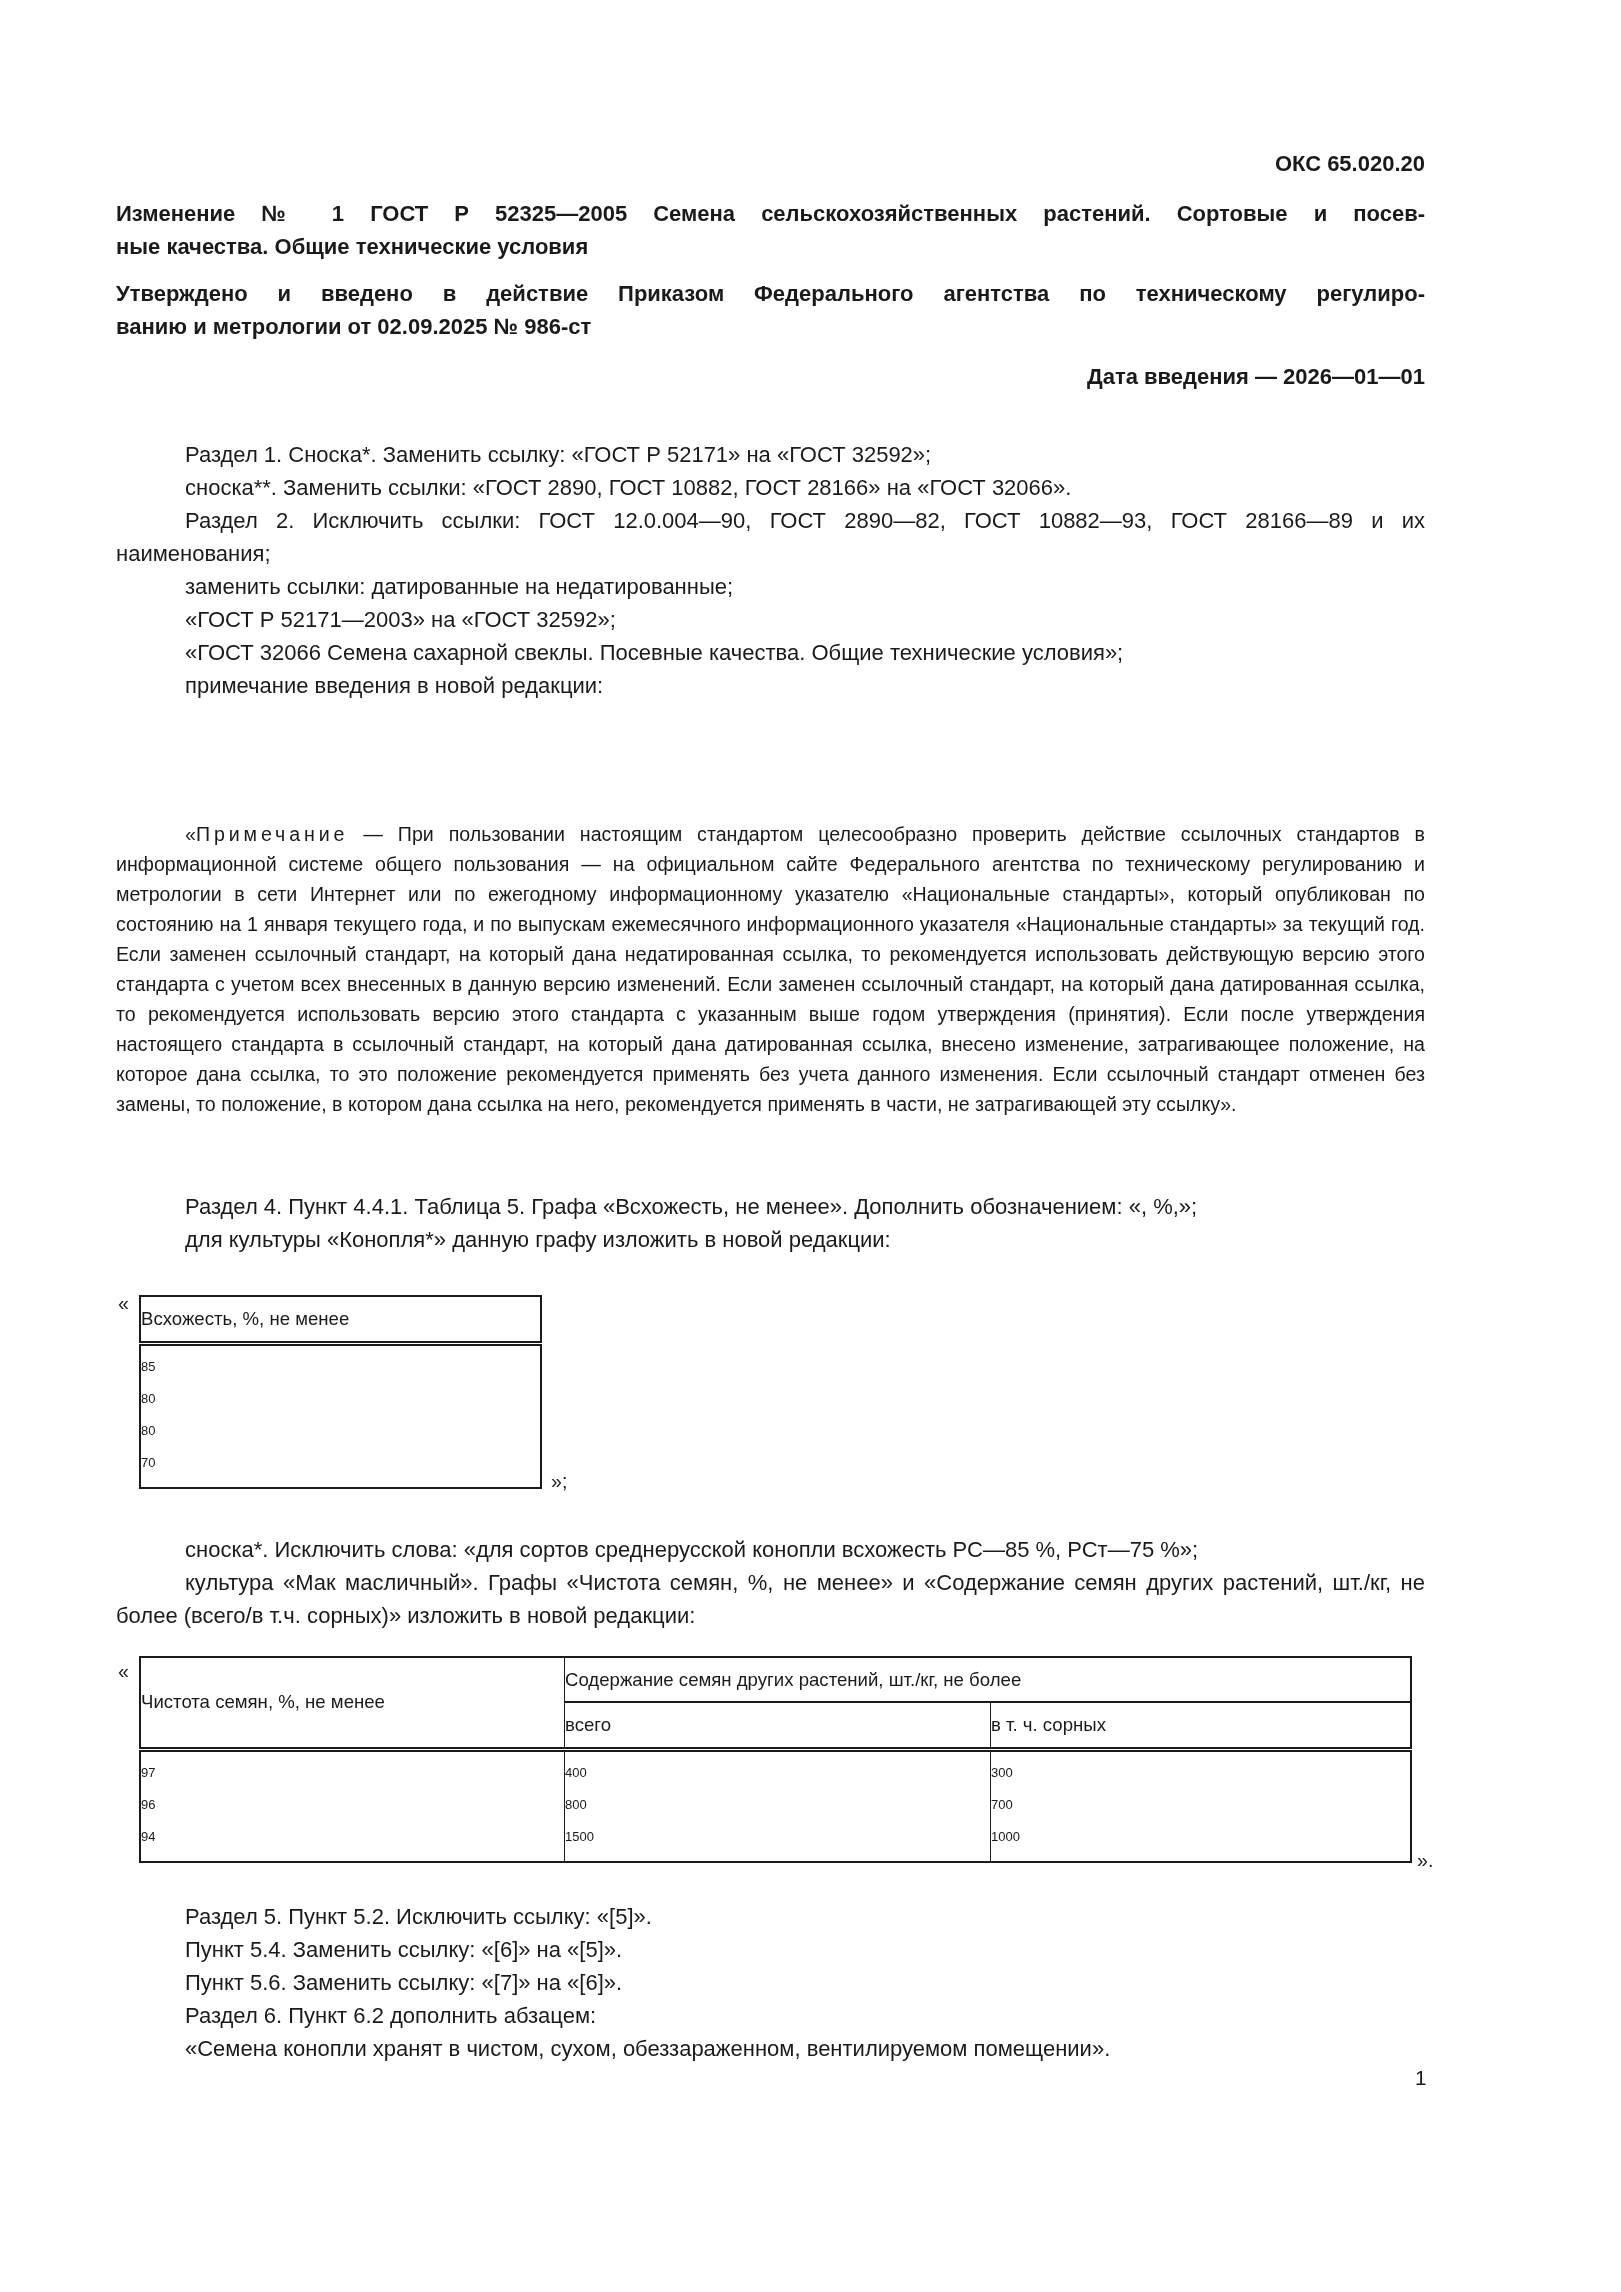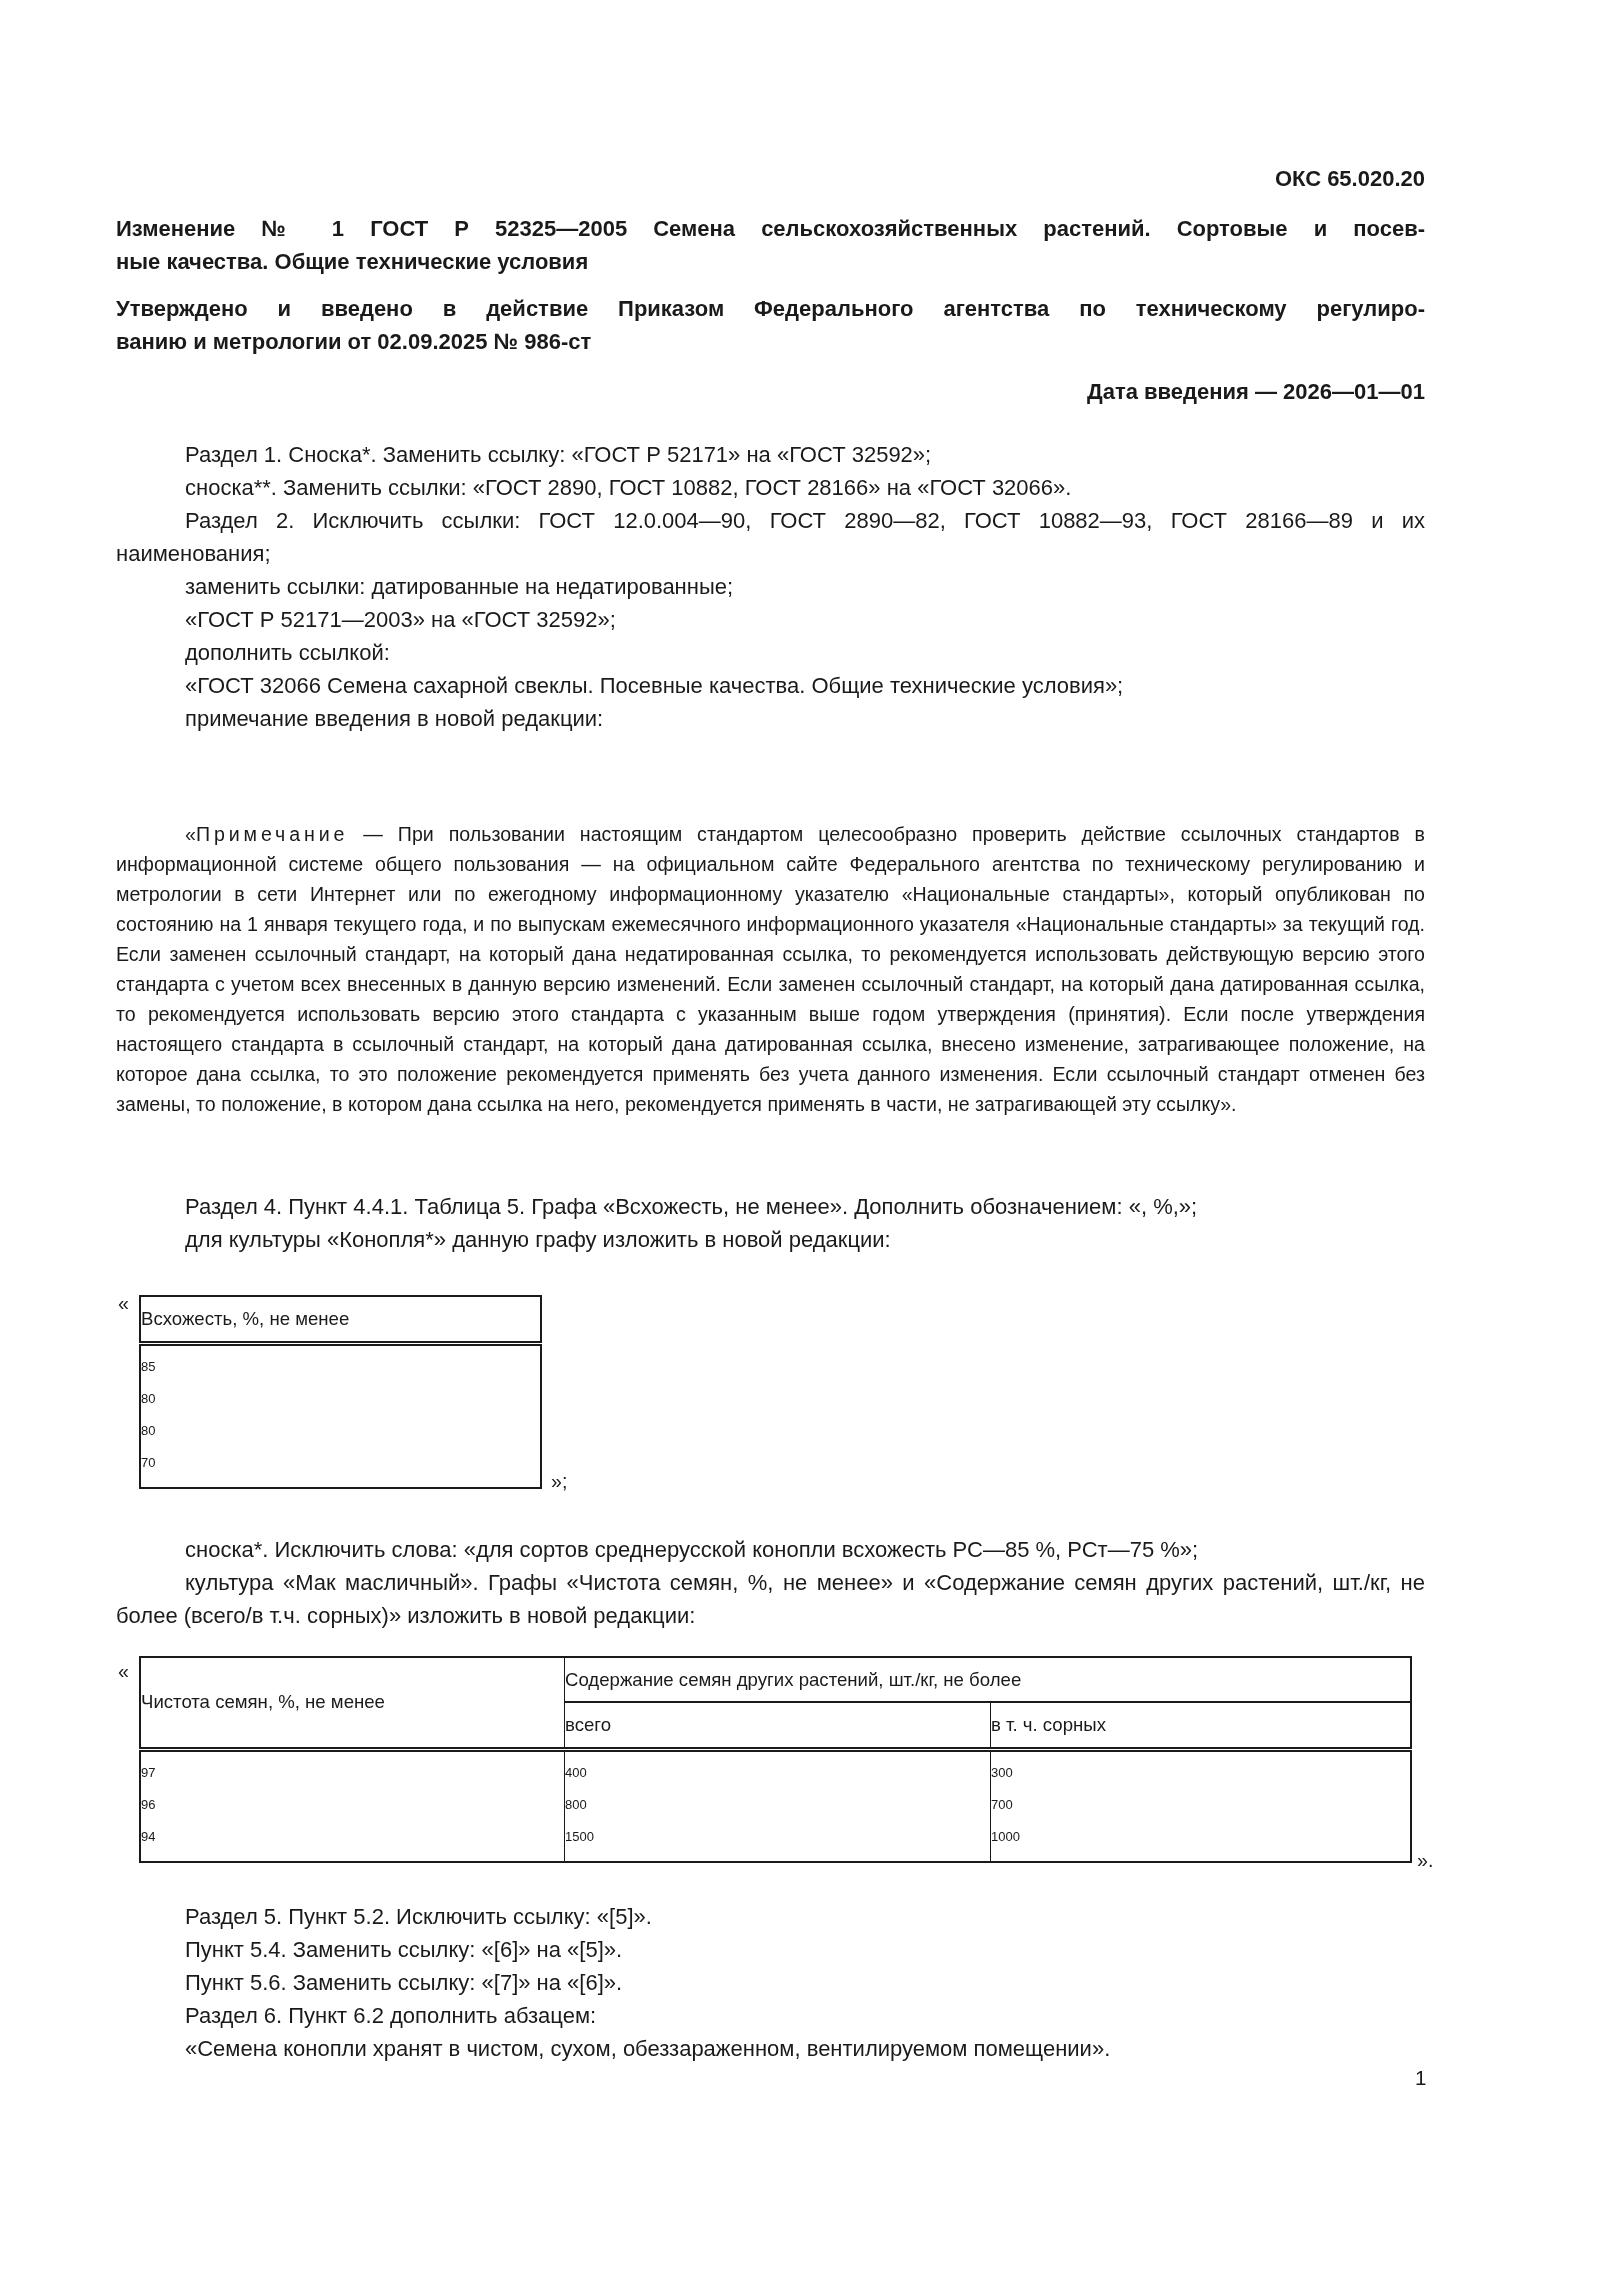--- a/index.html
+++ b/index.html
@@ -4,21 +4,21 @@
 <style>
   html, body { margin: 0; padding: 0; background: #ffffff; }
   body {
     width: 1621px; height: 2293px; position: relative; overflow: hidden;
     font-family: "Liberation Sans", "DejaVu Sans", sans-serif;
     color: #1a1a1a;
   }
   .page { position: absolute; left: 116px; top: 0; width: 1309px; }
   .abs { position: absolute; }
   .bold { font-weight: bold; }
-  .hdr { font-size: 22px; line-height: 33px; margin-top: 15px; }
+  .hdr { font-size: 22px; line-height: 33px; }
   .right { text-align: right; width: 1309px; }
   .body-text { font-size: 22px; line-height: 33px; text-align: justify; }
   .p { margin: 0; text-indent: 69px; }
   .note { font-size: 19.6px; line-height: 30px; text-align: justify; }
   .note .p { text-indent: 69px; }
   .spaced { letter-spacing: 3.9px; }
   .qt { position: absolute; font-size: 19.6px; }
   table.t {
     position: absolute; border-collapse: collapse; font-size: 18.6px;
   }
@@ -48,21 +48,20 @@
   </div>
 
   <div class="abs hdr bold right" style="top:360px;">Дата введения — 2026—01—01</div>
 
   <div class="abs body-text" style="top:438px; width:1309px;">
     <p class="p">Раздел 1. Сноска*. Заменить ссылку: «ГОСТ Р 52171» на «ГОСТ 32592»;</p>
     <p class="p">сноска**. Заменить ссылки: «ГОСТ 2890, ГОСТ 10882, ГОСТ 28166» на «ГОСТ 32066».</p>
     <p class="p">Раздел 2. Исключить ссылки: ГОСТ 12.0.004—90, ГОСТ 2890—82, ГОСТ 10882—93, ГОСТ 28166—89 и их наименования;</p>
     <p class="p">заменить ссылки: датированные на недатированные;</p>
     <p class="p">«ГОСТ Р 52171—2003» на «ГОСТ 32592»;</p>
-    <p class="p">дополнить ссылкой:</p>
     <p class="p">«ГОСТ 32066 Семена сахарной свеклы. Посевные качества. Общие технические условия»;</p>
     <p class="p">примечание введения в новой редакции:</p>
   </div>
 
   <div class="abs note" style="top:819px; width:1309px;">
     <p class="p" style="margin:0;"><span>«</span><span class="spaced">Примечание</span><span> — При пользовании настоящим стандартом целесообразно проверить действие ссылочных стандартов в информационной системе общего пользования — на официальном сайте Федерального агентства по техническому регулированию и метрологии в сети Интернет или по ежегодному информационному указателю «Национальные стандарты», который опубликован по состоянию на 1 января текущего года, и по выпускам ежемесячного информационного указателя «Национальные стандарты» за текущий год. Если заменен ссылочный стандарт, на который дана недатированная ссылка, то рекомендуется использовать действующую версию этого стандарта с учетом всех внесенных в данную версию изменений. Если заменен ссылочный стандарт, на который дана датированная ссылка, то рекомендуется использовать версию этого стандарта с указанным выше годом утверждения (принятия). Если после утверждения настоящего стандарта в ссылочный стандарт, на который дана датированная ссылка, внесено изменение, затрагивающее положение, на которое дана ссылка, то это положение рекомендуется применять без учета данного изменения. Если ссылочный стандарт отменен без замены, то положение, в котором дана ссылка на него, рекомендуется применять в части, не затрагивающей эту ссылку».</span></p>
   </div>
 
   <div class="abs body-text" style="top:1190px; width:1309px;">
     <p class="p">Раздел 4. Пункт 4.4.1. Таблица 5. Графа «Всхожесть, не менее». Дополнить обозначением: «, %,»;</p>

